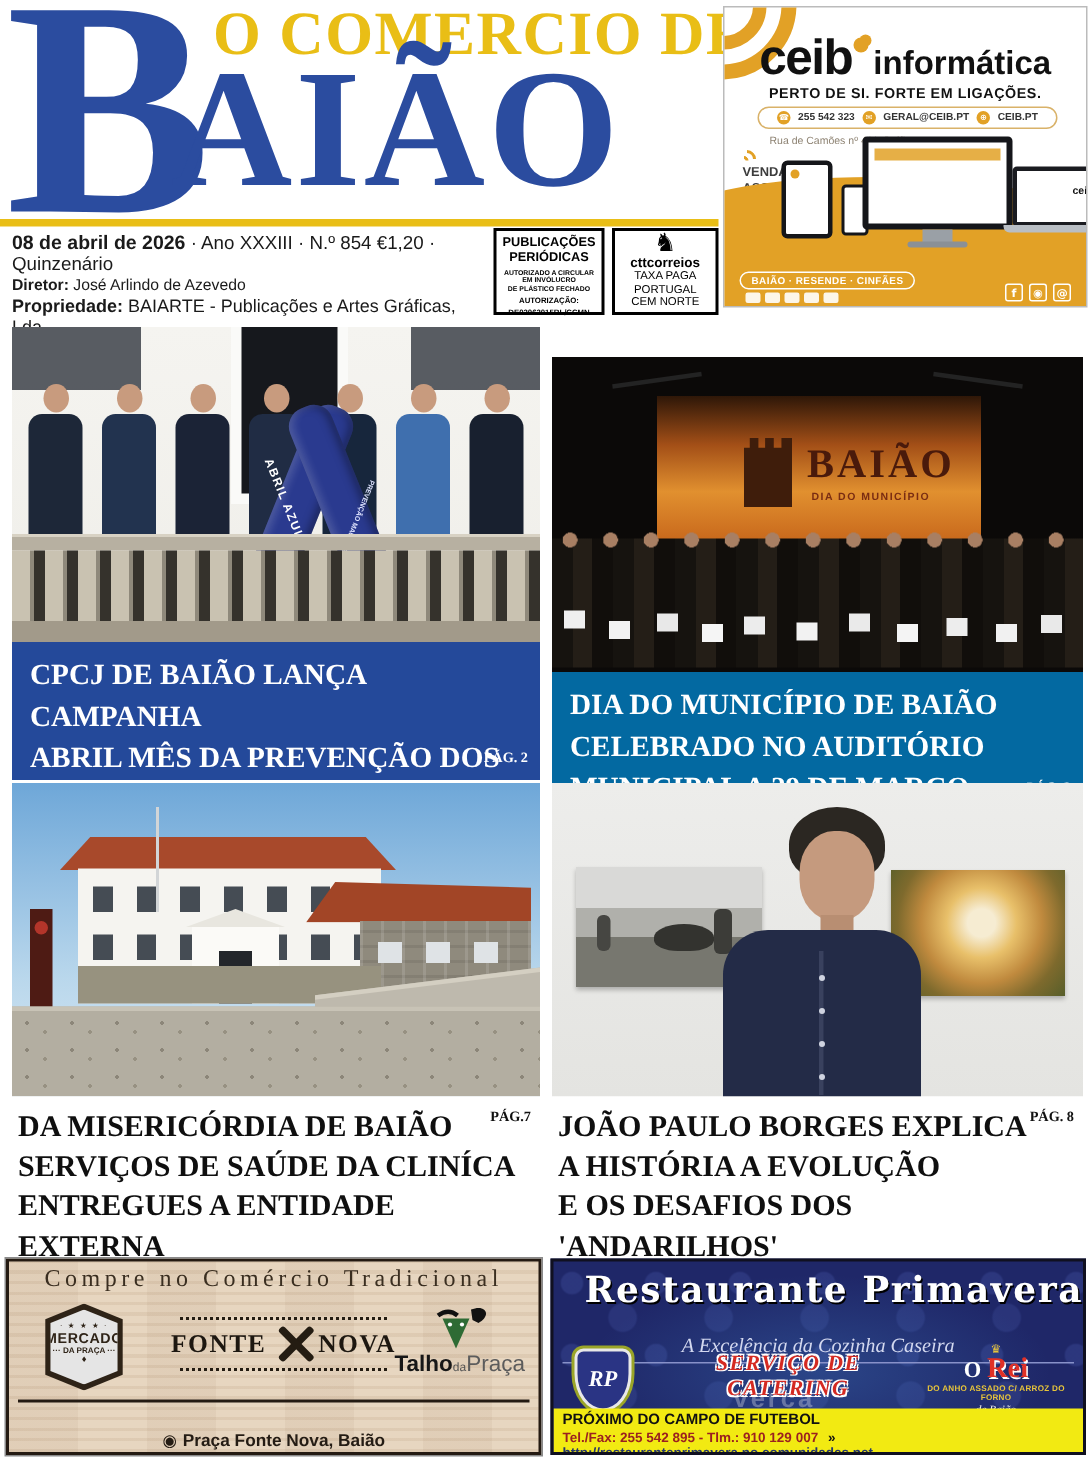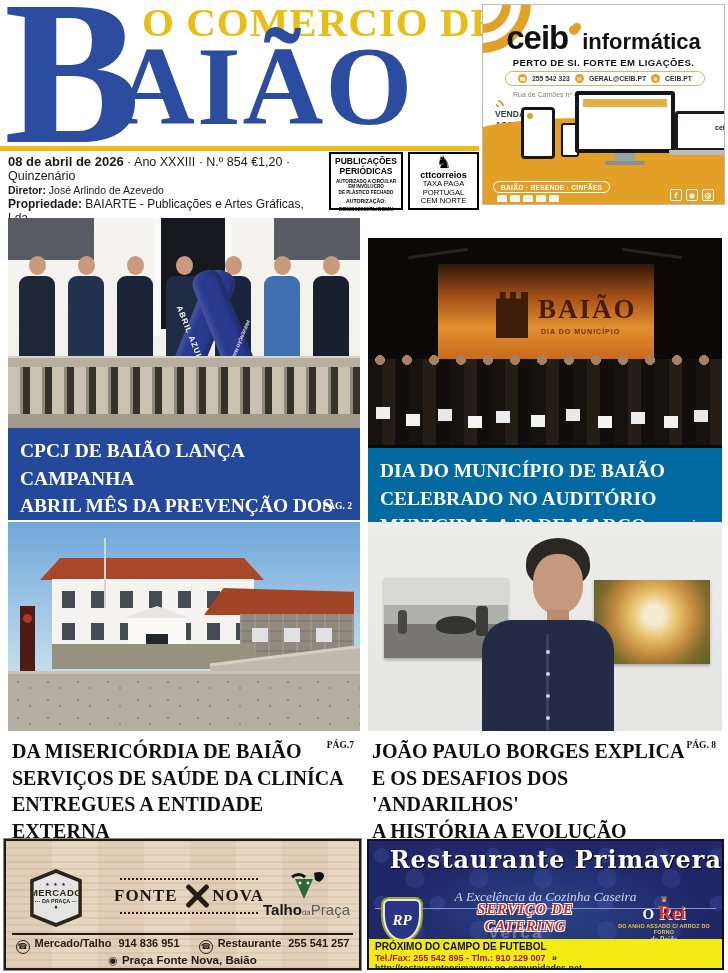--- a/index.html
+++ b/index.html
@@ -419,27 +419,28 @@
       <div class="hair"></div>
       <div class="face"></div>
       <div class="neck"></div>
       <div class="torso">
         <div class="placket"></div>
           <div class="btn"></div>
       </div>
     </div>
     <div class="hl hl-light" style="background:#fff; height:105px;">
       <div>JOÃO PAULO BORGES EXPLICA</div>
+      <div>A HISTÓRIA A EVOLUÇÃO</div>
       <div>E OS DESAFIOS DOS 'ANDARILHOS'</div>
-      <div>A HISTÓRIA A EVOLUÇÃO</div>
       <span class="pag pag-tr">PÁG. 8</span>
     </div>
   </div>
 
   <div class="abs trad">
+    <div class="t">Compre no Comércio Tradicional</div>
     <div class="logos">
       <div class="hex">
         <div class="hexin">
           <div class="st">· ★ ★ ★ ·</div>
           <div class="m">MERCADO</div>
           <div class="p">··· DA PRAÇA ···</div>
           <div class="d">♦</div>
         </div>
       </div>
       <div class="fonte">
@@ -459,28 +460,20 @@
           <path d="M30 2 C 40 -2 44 6 35 11 L 31 9 Z" fill="#111"></path>
           <path d="M8 6 Q 15 1 21 6" stroke="#111" stroke-width="3" fill="none"></path>
           <polygon points="11,8 29,8 20,28" fill="#2e6b34"></polygon>
           <circle cx="16" cy="12" r="1.4" fill="#fff"></circle>
           <circle cx="24" cy="12" r="1.4" fill="#fff"></circle>
         </svg>
         <div class="line"><span class="b1">Talho</span><span class="b2">da</span><span class="b3">Praça</span></div>
       </div>
     </div>
     <div class="sep"></div>
-    <div class="contacts">
-      <div>
-        <span class="cico">☎</span><span>Mercado/Talho</span><span class="num">914 836 951</span>
-      </div>
-      <div>
-        <span class="cico">☎</span><span>Restaurante</span><span class="num">255 541 257</span>
-      </div>
-    </div>
     <div class="addr">
       <span class="pin">◉</span><span>Praça Fonte Nova, Baião</span>
     </div>
   </div>
 
   <div class="abs prim">
     <div class="t">Restaurante Primavera</div>
     <div class="sub">A Excelência da Cozinha Caseira</div>
     <div class="mid">
       <div class="shield">RP</div>

